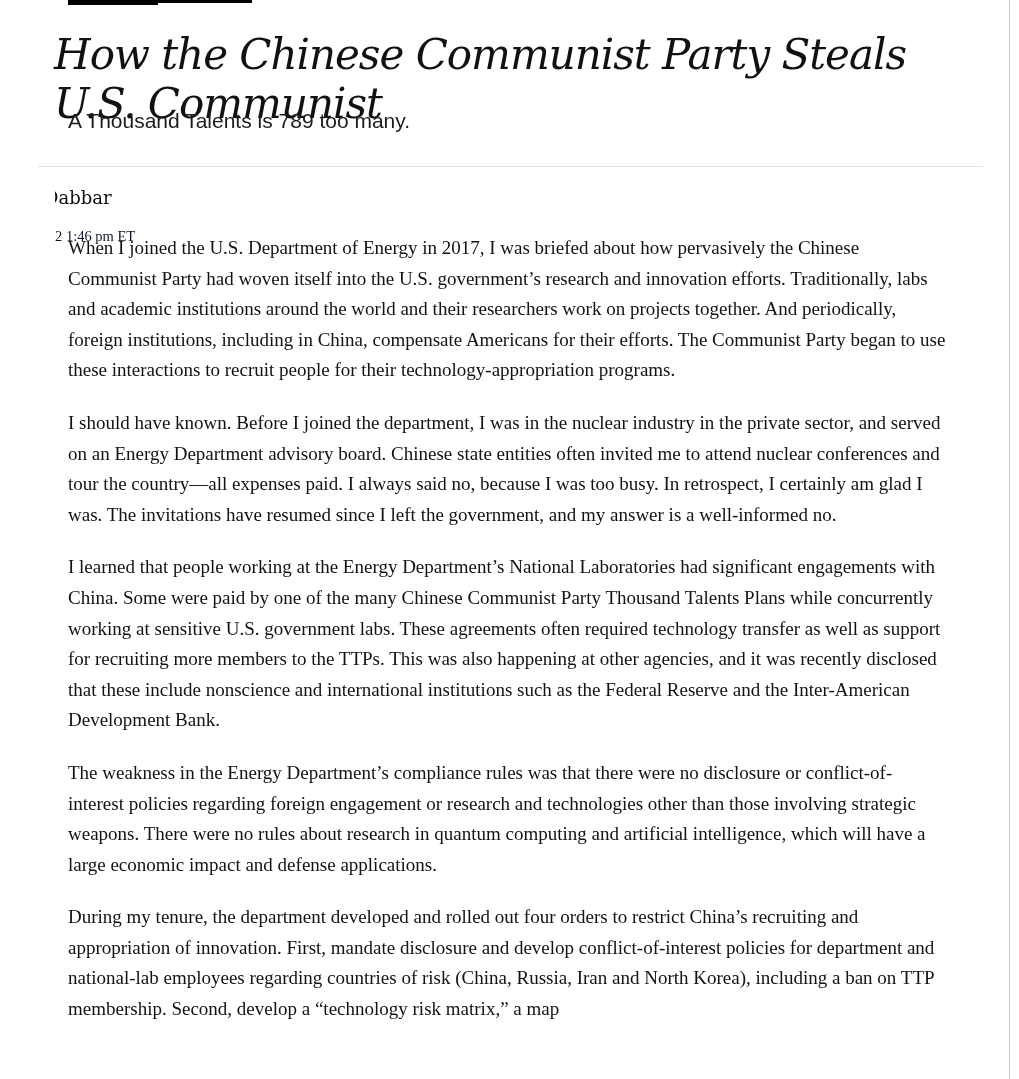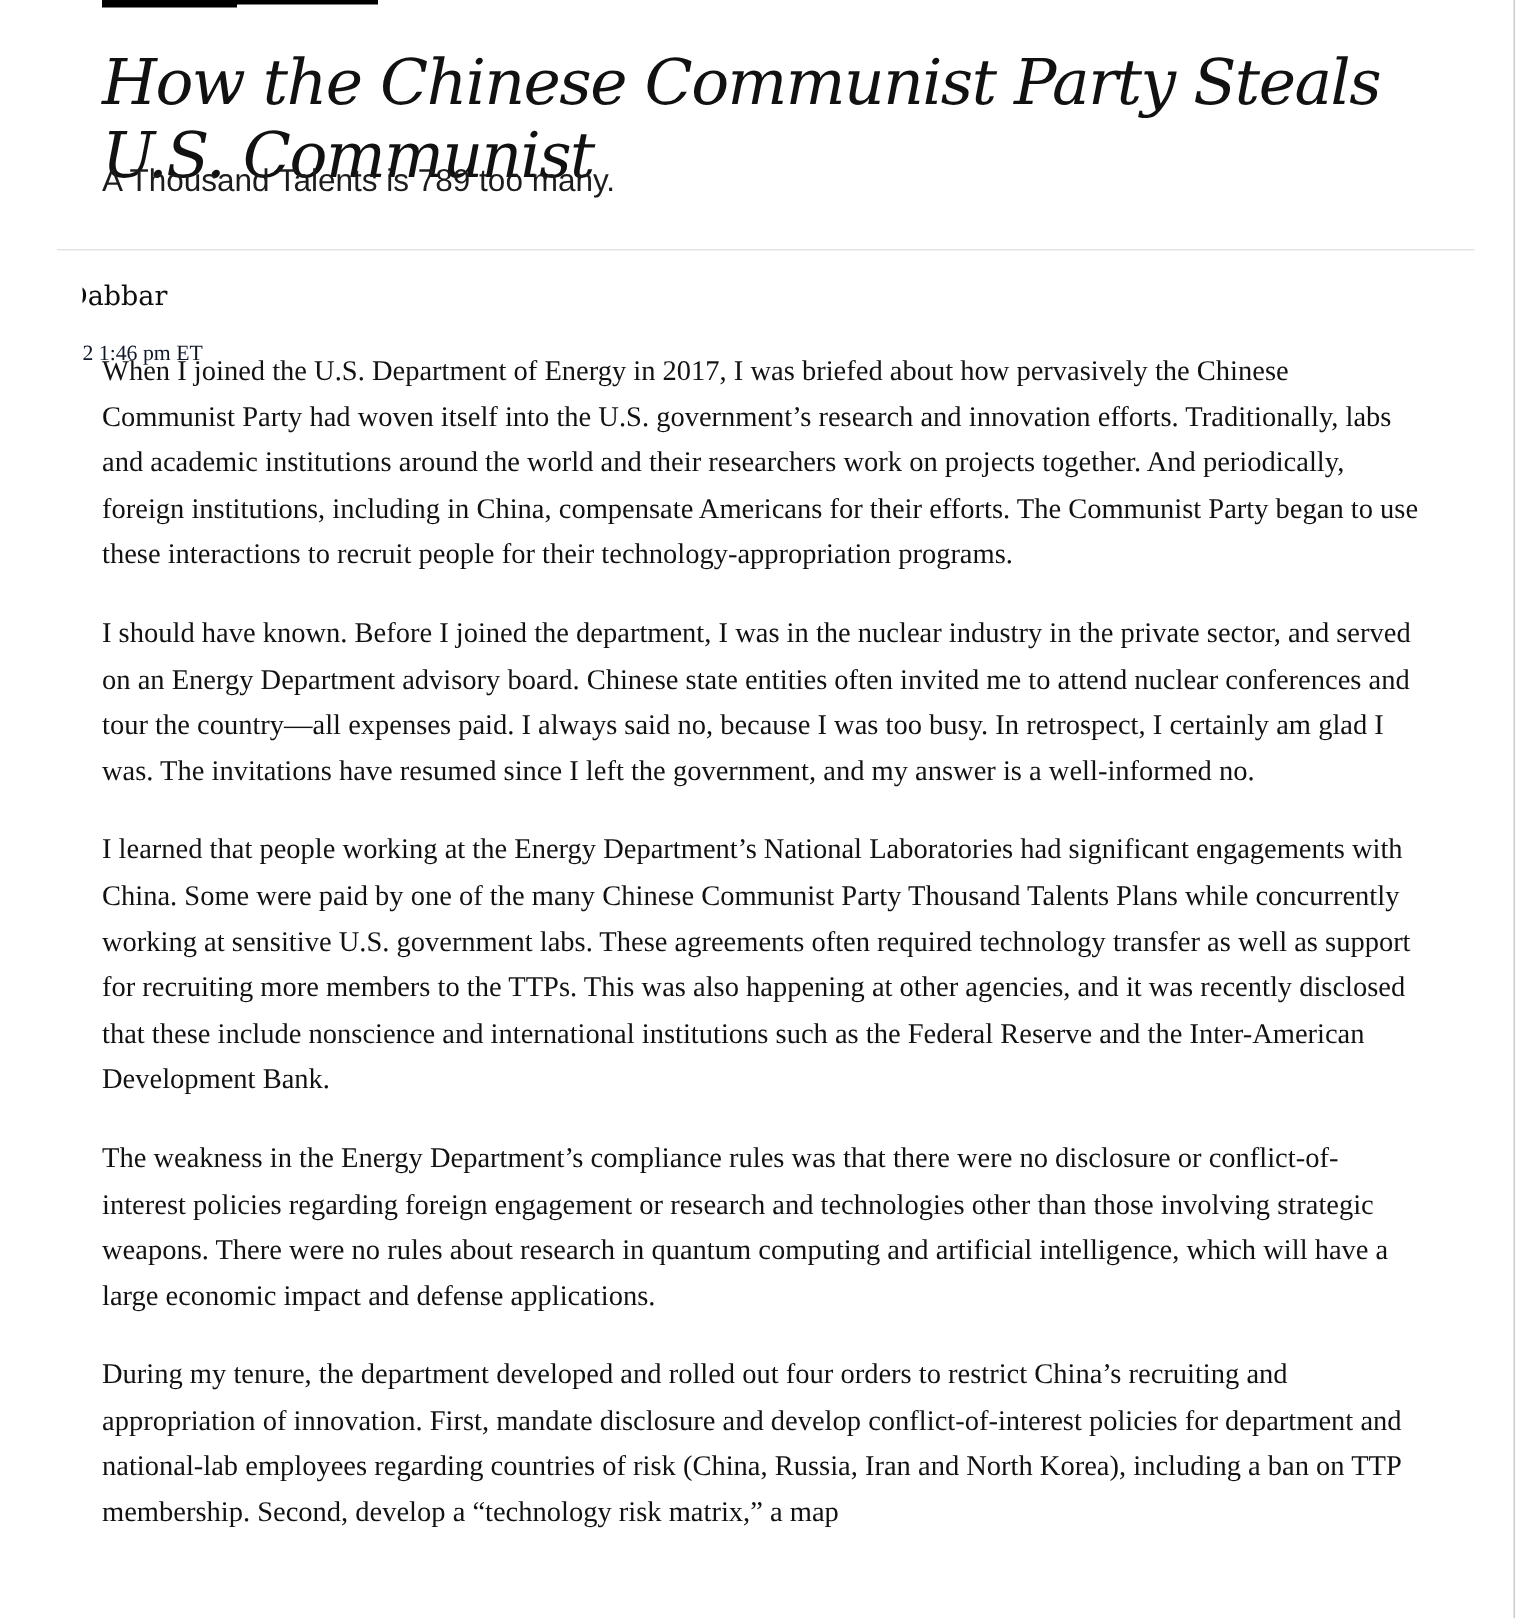--- a/index.html
+++ b/index.html
@@ -24,21 +24,21 @@
   }
   .mast-bar-right {
     position: absolute;
     left: 158px; top: 0;
     width: 94px; height: 3px;
     background: #000000;
   }
   
   .headline {
     position: absolute;
-    left: 68px; top: 2px;
+    left: 54px; top: 2px;
     color: #111111;
     font-family: "DejaVu Serif", serif;
     font-style: italic;
     font-weight: 500;
     font-size: 42px;
     line-height: 49px;
     letter-spacing: -1px;
   }
   .headline .hl-line { white-space: nowrap; }
   

